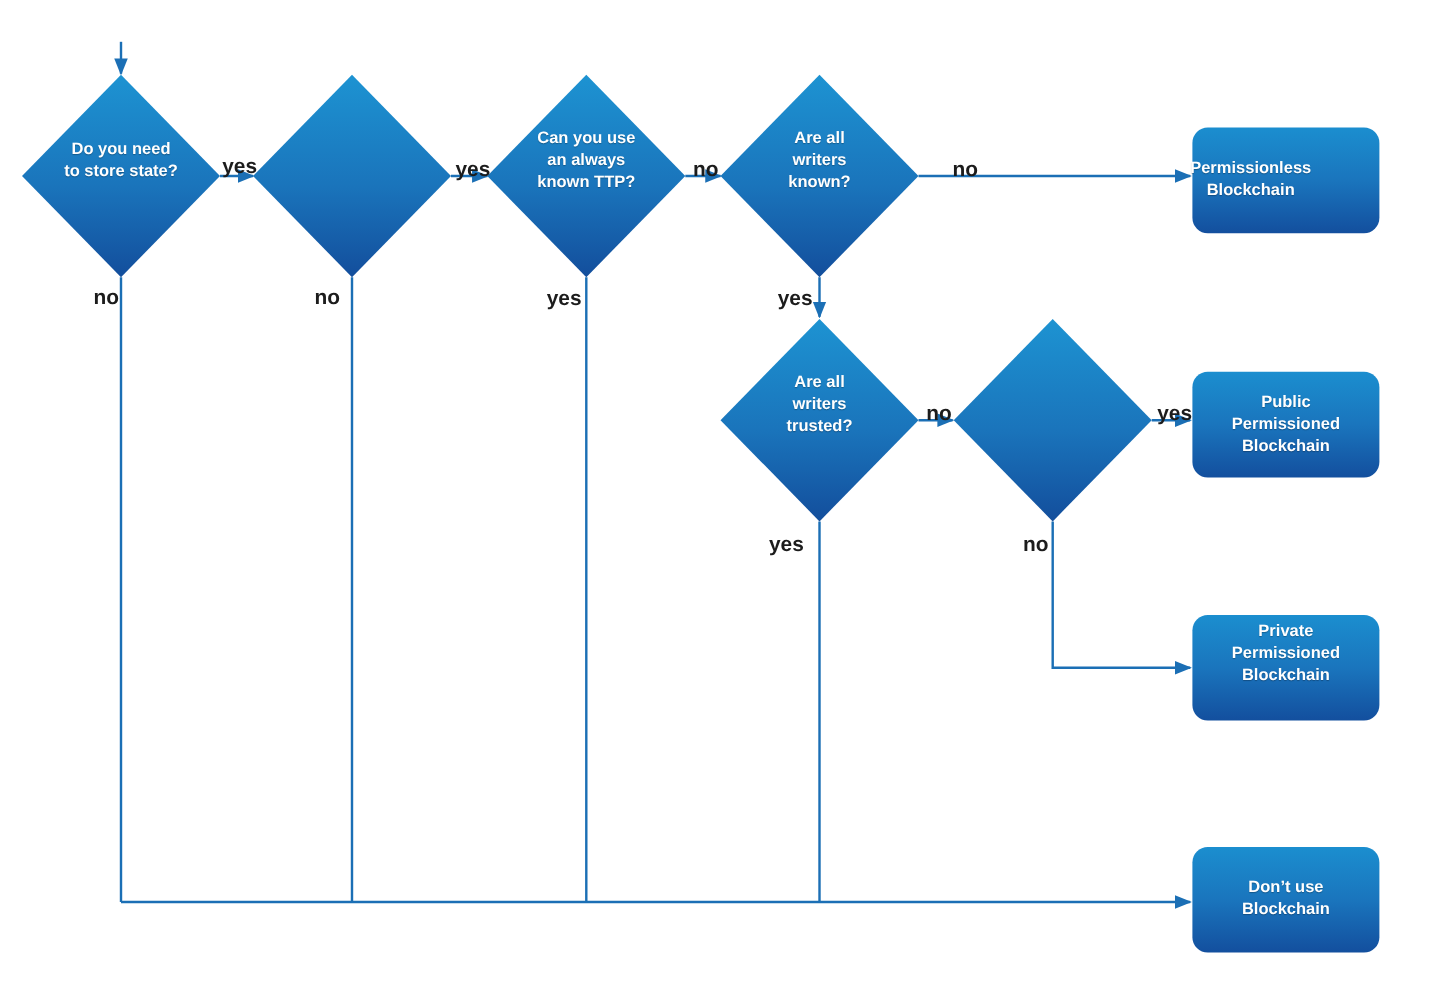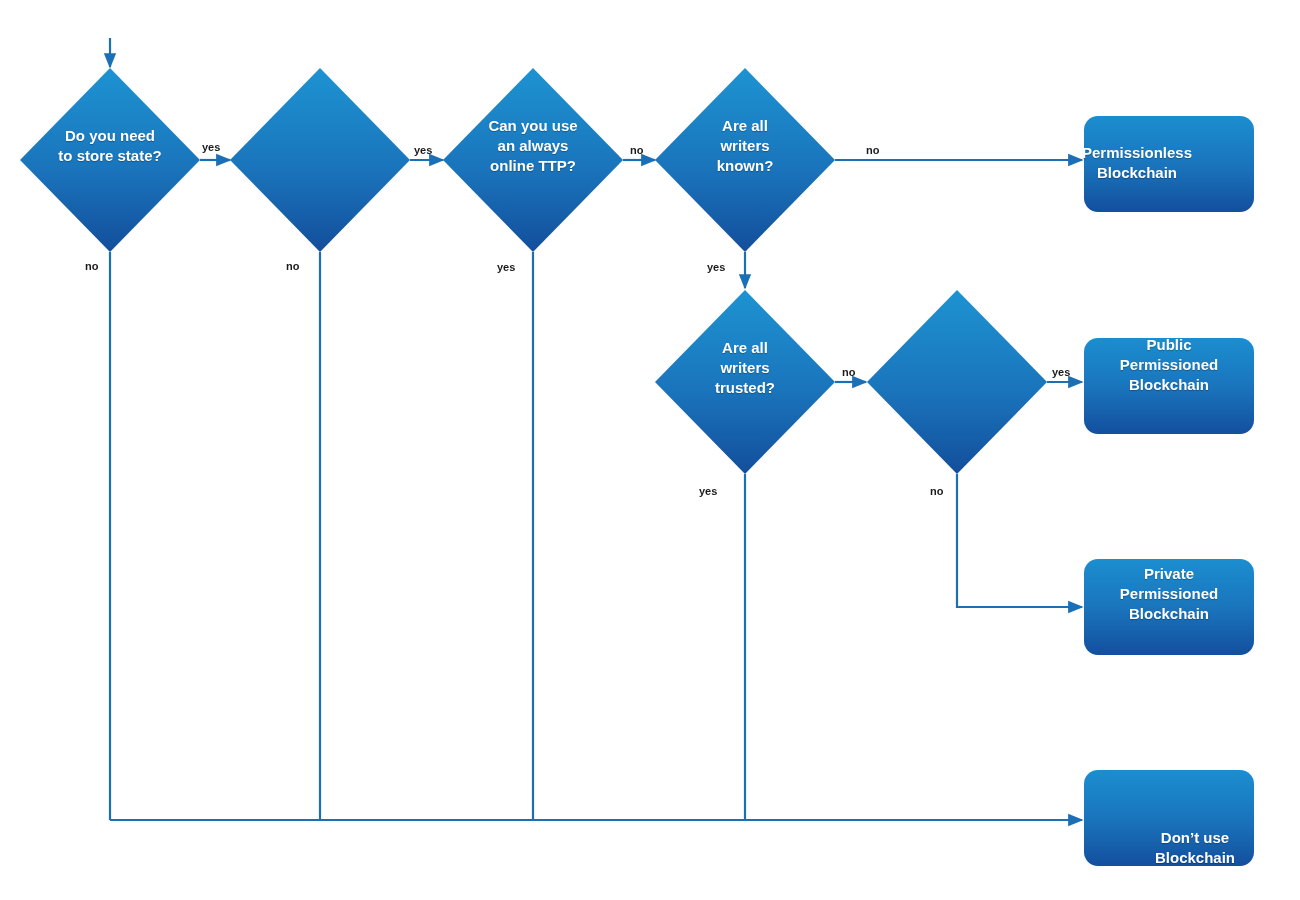--- a/index.html
+++ b/index.html
@@ -34,21 +34,21 @@
     line-height: 1.32;
     text-align: center;
     white-space: pre-line;
     text-shadow: 0 1px 1px rgba(0,0,0,0.28);
     pointer-events: none;
   }
   .edge-label {
     position: absolute;
     color: #1c1c1c;
     font-weight: bold;
-    font-size: 11px;
+    font-size: 19px;
     line-height: 1;
     white-space: nowrap;
   }
 </style>
 </head>
 <body>
 
 <div id="canvas">
 
   <svg class="layer" viewBox="0 0 1300 900">
@@ -144,37 +144,37 @@
     </g>
     <g>
       <rect x="1084" y="770" width="170" height="96" rx="14" ry="14" fill="url(#boxGrad)"></rect>
     </g>
   </svg>
 
   <div class="node-label" style="left:20px;  top:126px; width:180px;">Do you need
 to store state?</div>
   <div class="node-label" style="left:443px; top:116px; width:180px;">Can you use
 an always
-online TTP?</div>
+known TTP?</div>
   <div class="node-label" style="left:655px; top:116px; width:180px;">Are all
 writers
 known?</div>
   <div class="node-label" style="left:655px; top:338px; width:180px;">Are all
 writers
 trusted?</div>
 
   <div class="node-label" style="left:1052px; top:143px; width:170px;">Permissionless
 Blockchain</div>
-  <div class="node-label" style="left:1084px; top:335px; width:170px;">Public
+  <div class="node-label" style="left:1084px; top:356px; width:170px;">Public
 Permissioned
 Blockchain</div>
   <div class="node-label" style="left:1084px; top:564px; width:170px;">Private
 Permissioned
 Blockchain</div>
-  <div class="node-label" style="left:1084px; top:828px; width:170px;padding-left:26px;">Don’t use
+  <div class="node-label" style="left:1084px; top:797px; width:170px;">Don’t use
 Blockchain</div>
 
   <div class="edge-label" style="left:202px;  top:142px;">yes</div>
   <div class="edge-label" style="left:85px;   top:261px;">no</div>
   <div class="edge-label" style="left:414px;  top:145px;">yes</div>
   <div class="edge-label" style="left:286px;  top:261px;">no</div>
   <div class="edge-label" style="left:630px;  top:145px;">no</div>
   <div class="edge-label" style="left:497px;  top:262px;">yes</div>
   <div class="edge-label" style="left:866px;  top:145px;">no</div>
   <div class="edge-label" style="left:707px;  top:262px;">yes</div>

